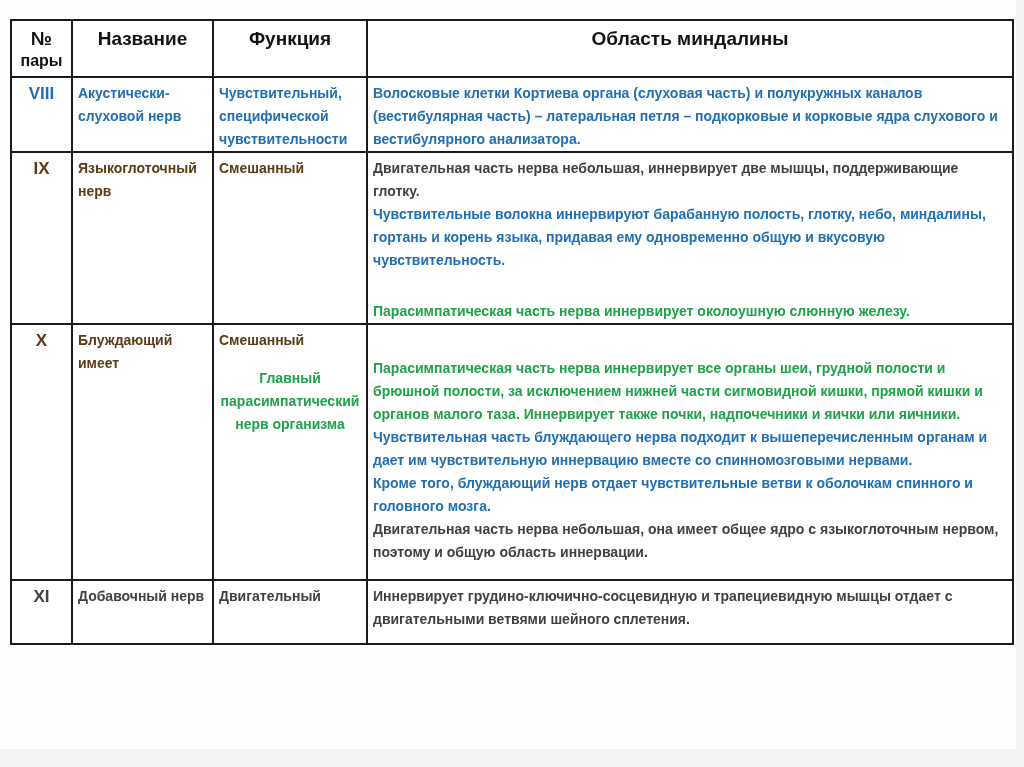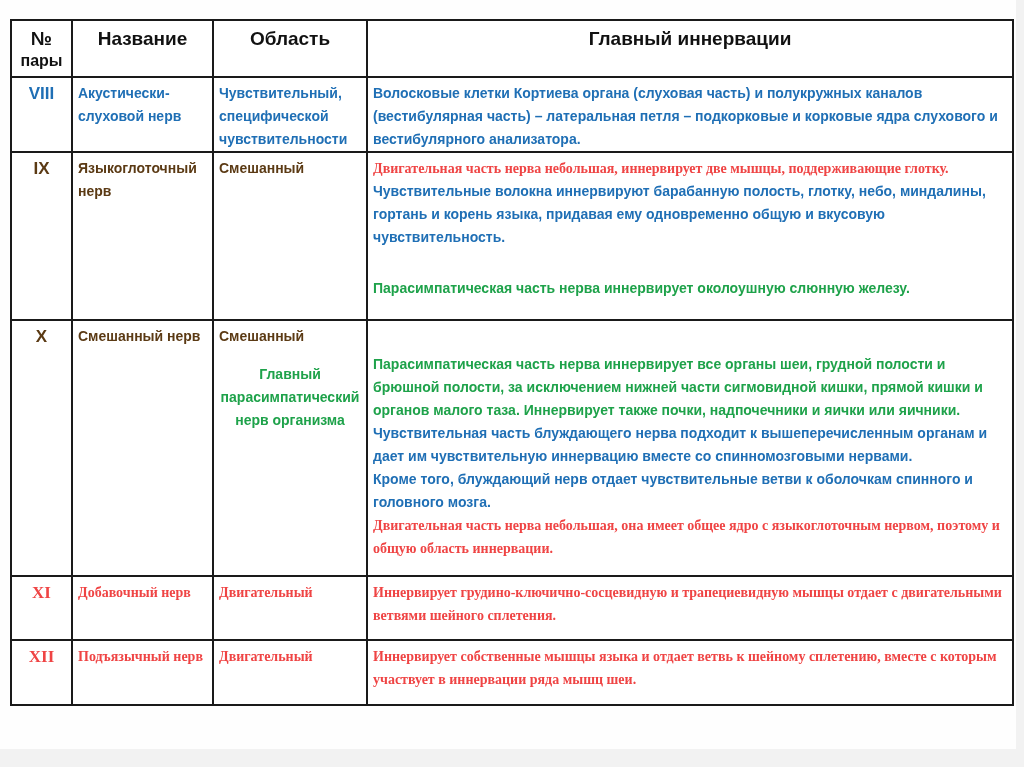--- a/index.html
+++ b/index.html
@@ -19,21 +19,21 @@
   .r-viii { height:69px;margin-top:20px; }
   .r-ix { height:168px;padding-left:47px; }
   .r-x { height:256px; }
   .r-xi { height:64px;padding-left:12px; }
   .r-xii { height:65px; }
   .c-num { width:61px; }
   .c-name { width:141px; }
   .c-func { width:154px; }
   .blue { color:#1f6fb5; }
   .brown { color:#5b3a14; }
-  .red { color:#ef4444;font-family:Liberation Serif, serif; }
+  .red { color:#404040; }
   .green { color:#1ea24a;margin-top:28px; }
   .note { display:block; text-align:center; margin-top:15px; }
   .para { display:block; }
 </style>
 </head>
 <body>
 
 <div class="frame"></div>
 <div class="edge"></div>
 <div class="bottom"></div>
@@ -45,22 +45,22 @@
       <col class="c-func">
       <col>
   </colgroup>
   <tbody>
       <tr class="r-head">
     <th>
       <span>№</span>
       <span class="sub">пары</span>
     </th>
     <th>Название</th>
-    <th>Область</th>
-    <th>Главный иннервации</th>
+    <th>Функция</th>
+    <th>Область миндалины</th>
   </tr>
 
   <tr class="r-viii">
     <td class="num blue">VIII</td>
     <td class="blue">Акустически-слуховой нерв</td>
     <td class="blue">Чувствительный, специфической чувствительности</td>
     <td>
       <span class="para blue">Волосковые клетки Кортиева органа (слуховая часть) и полукружных каналов (вестибулярная часть) – латеральная петля – подкорковые и корковые ядра слухового и вестибулярного анализатора.</span>
     </td>
   </tr>
@@ -71,21 +71,21 @@
     <td class="brown">Смешанный</td>
     <td>
       <span class="para red">Двигательная часть нерва небольшая, иннервирует две мышцы, поддерживающие глотку.</span>
       <span class="para blue">Чувствительные волокна иннервируют барабанную полость, глотку, небо, миндалины, гортань и корень языка, придавая ему одновременно общую и вкусовую чувствительность.</span>
       <span class="para green">Парасимпатическая часть нерва иннервирует околоушную слюнную железу.</span>
     </td>
   </tr>
 
   <tr class="r-x">
     <td class="num brown">X</td>
-    <td class="brown">Смешанный нерв</td>
+    <td class="brown">Блуждающий имеет</td>
     <td>
       <span class="brown">Смешанный</span>
       <span class="note green">Главный парасимпатический нерв организма</span>
     </td>
     <td>
       <span class="para green">Парасимпатическая часть нерва иннервирует все органы шеи, грудной полости и брюшной полости, за исключением нижней части сигмовидной кишки, прямой кишки и органов малого таза. Иннервирует также почки, надпочечники и яички или яичники.</span>
       <span class="para blue">Чувствительная часть блуждающего нерва подходит к вышеперечисленным органам и дает им чувствительную иннервацию вместе со спинномозговыми нервами.</span>
       <span class="para blue">Кроме того, блуждающий нерв отдает чувствительные ветви к оболочкам спинного и головного мозга.</span>
       <span class="para red">Двигательная часть нерва небольшая, она имеет общее ядро с языкоглоточным нервом, поэтому и общую область иннервации.</span>
     </td>
@@ -93,22 +93,14 @@
 
   <tr class="r-xi">
     <td class="num red">XI</td>
     <td class="red">Добавочный нерв</td>
     <td class="red">Двигательный</td>
     <td>
       <span class="para red">Иннервирует грудино-ключично-сосцевидную и трапециевидную мышцы отдает с двигательными ветвями шейного сплетения.</span>
     </td>
   </tr>
 
-  <tr class="r-xii">
-    <td class="num red">XII</td>
-    <td class="red">Подъязычный нерв</td>
-    <td class="red">Двигательный</td>
-    <td>
-      <span class="para red">Иннервирует собственные мышцы языка и отдает ветвь к шейному сплетению, вместе с которым участвует в иннервации ряда мышц шеи.</span>
-    </td>
-  </tr>
 </tbody>
   </table>
 
 </body></html>

